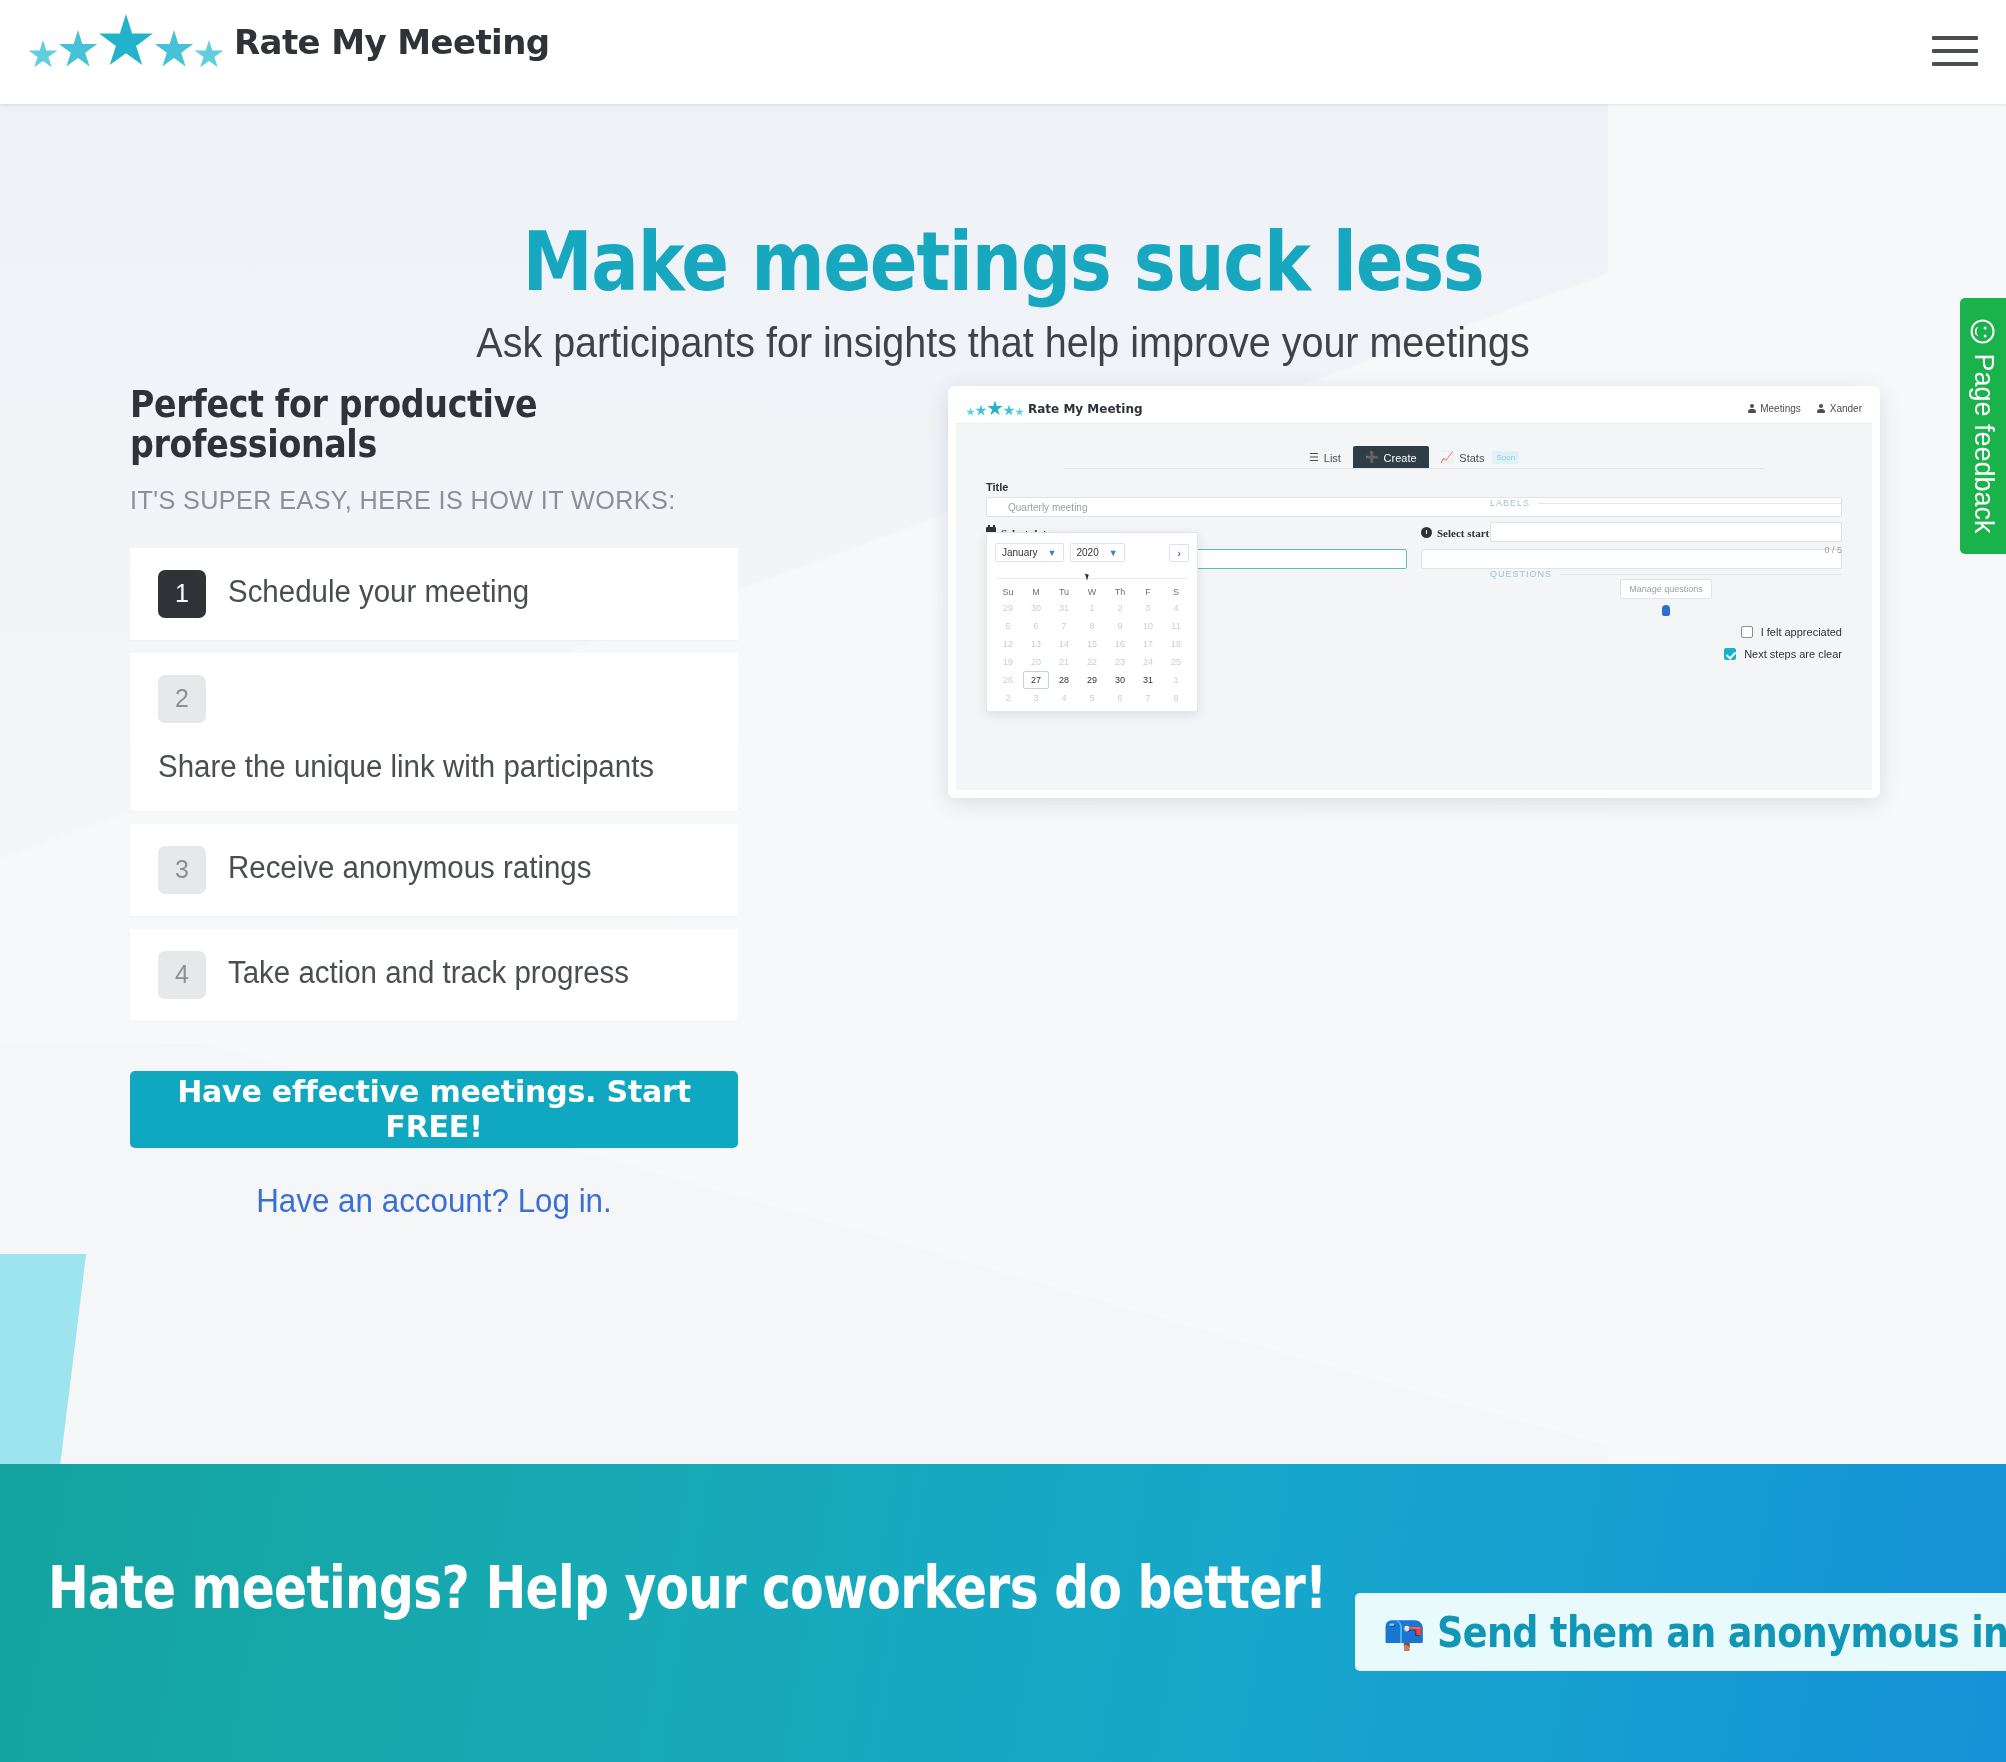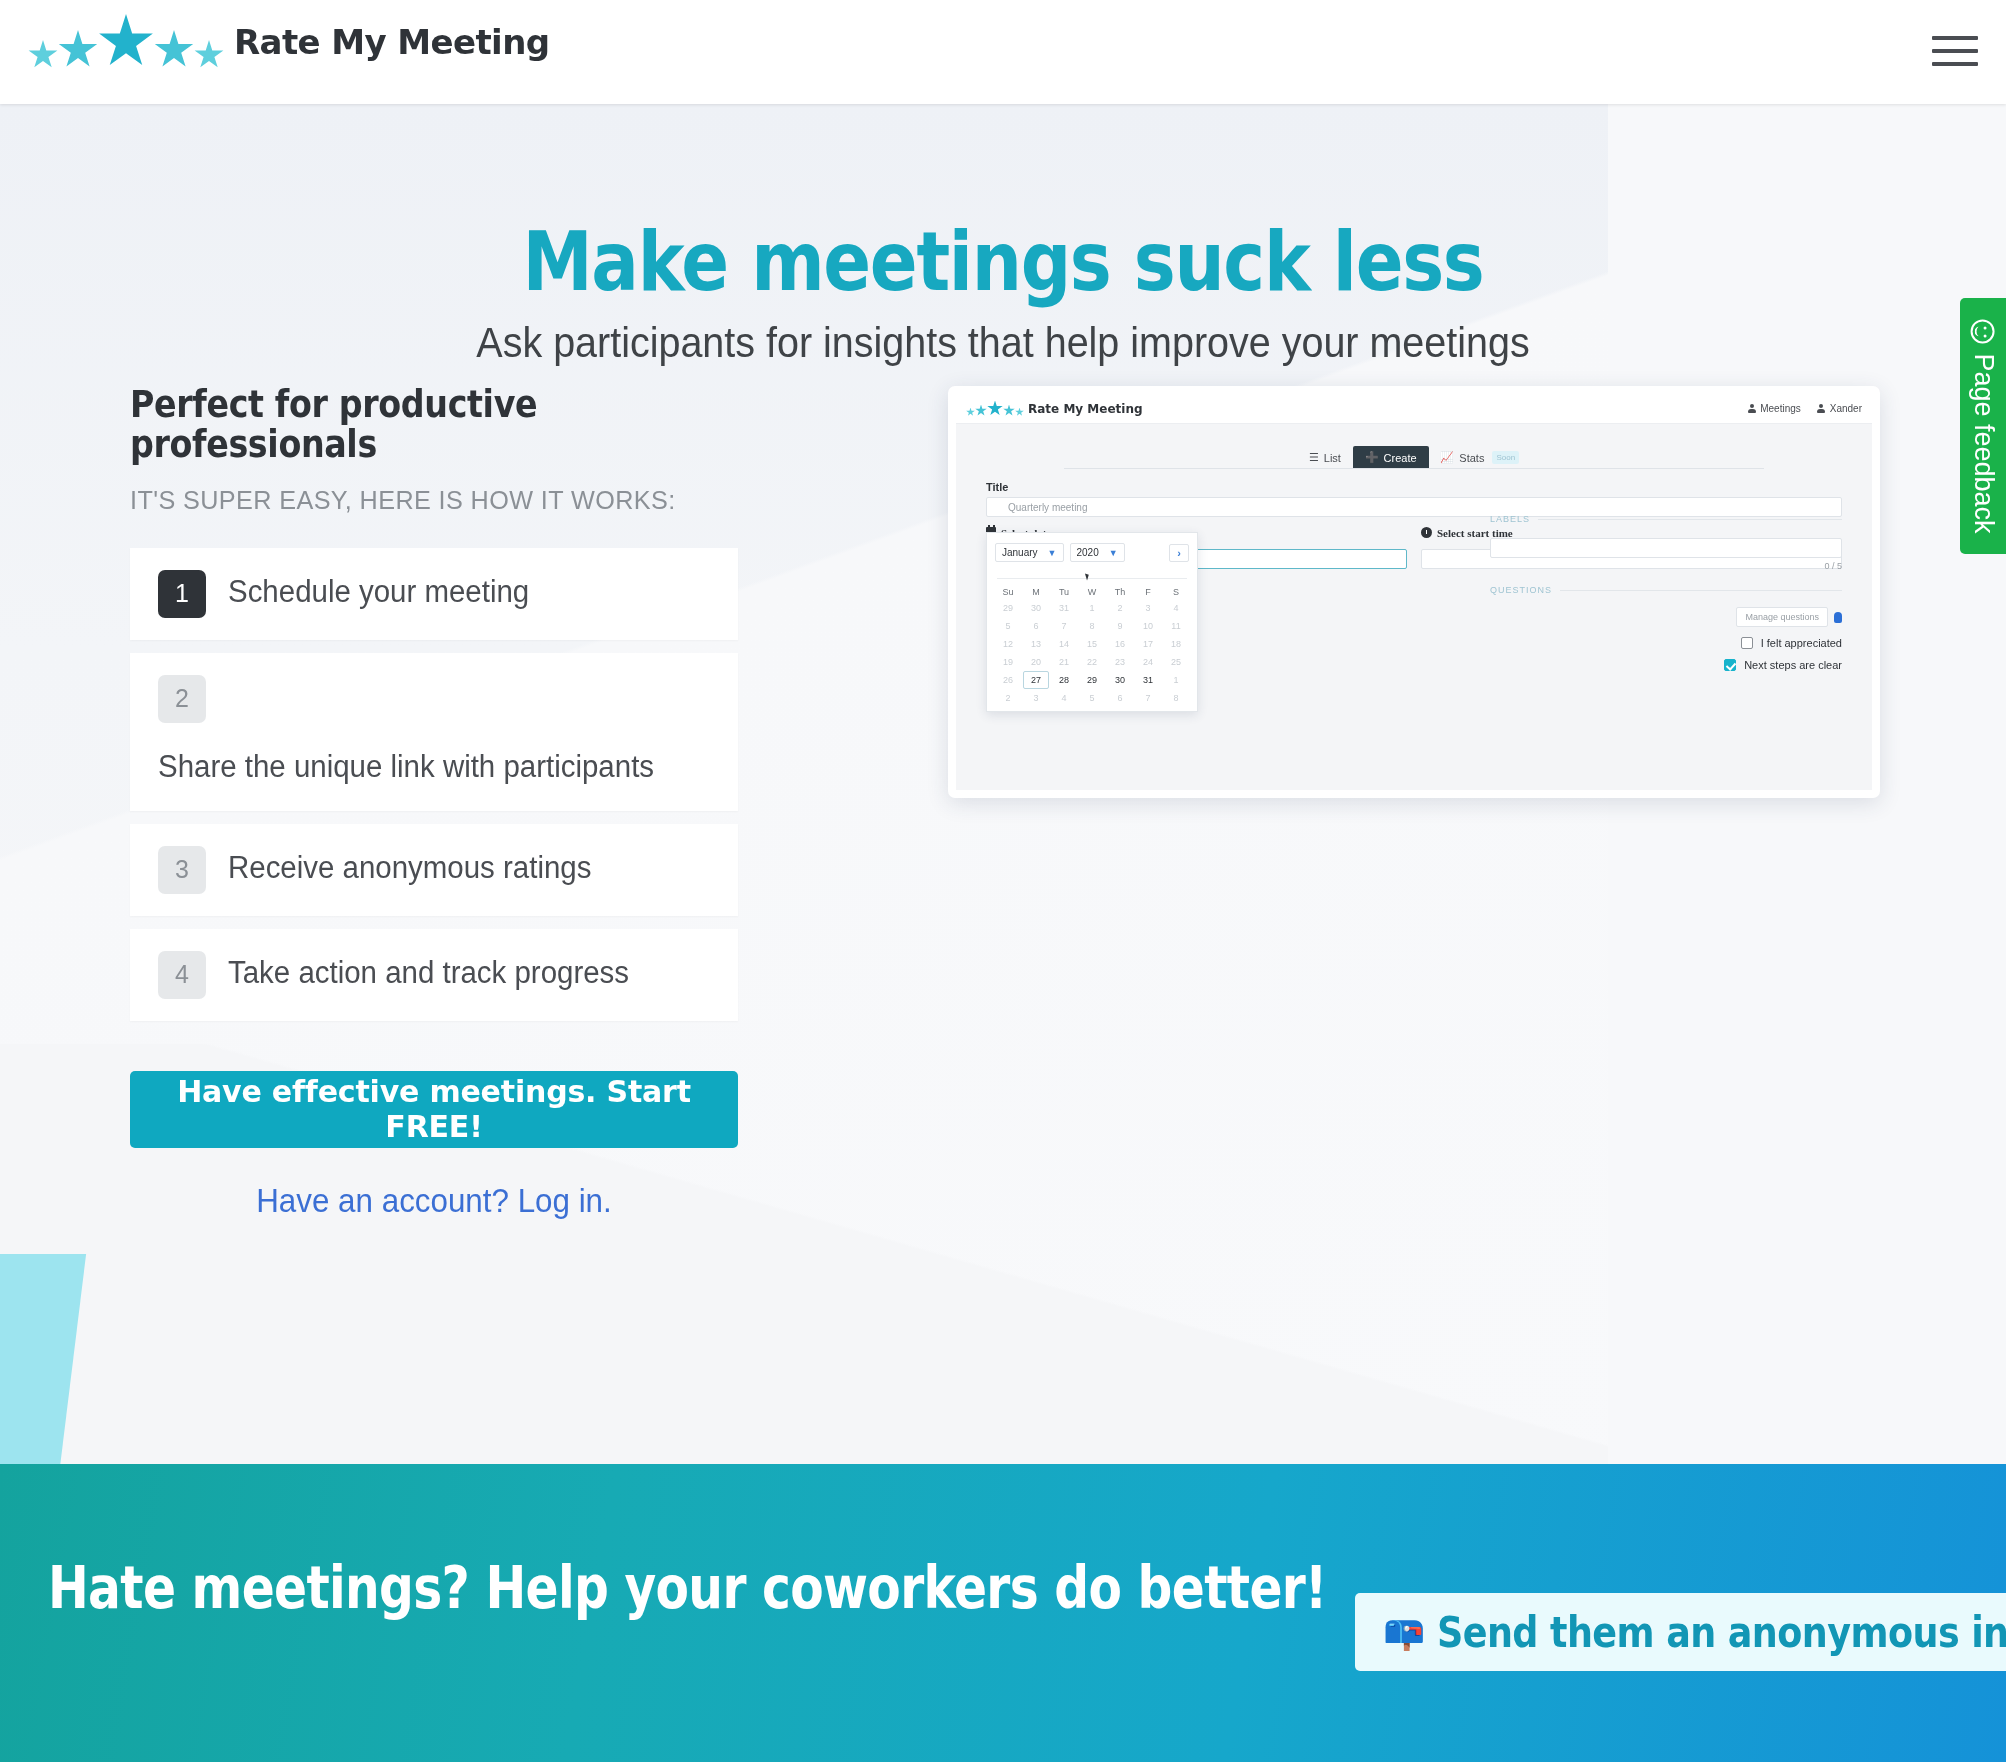--- a/index.html
+++ b/index.html
@@ -311,30 +311,30 @@
     width: 11px; height: 11px; border-radius: 50%; background: #2f3338; display:inline-block; position:relative;
   }
   .clock-ico::after {
     content:''; position:absolute; left:5px; top:2.5px; width:1.2px; height:4px; background:#fff;
   }
   .mk-input.focused { border-color: #5fb8c9; }
 
   
   .mk-right-stack {
     position: absolute;
-    right: 30px; top: 120px;
+    right: 30px; top: 104px;
     width: 352px;
   }
   .mk-sechead {
     display: flex; align-items: center; gap: 8px;
     font-size: 9px; color: #9fc4d2; letter-spacing: 1px;
   }
   .mk-sechead .rule { flex: 1; height: 1px; background: #e2e6ea; }
   .counter { text-align: right; font-size: 9px; color: #9aa0a6; margin-top: 3px; }
-  .manage-row { display: flex; justify-content: flex-end; align-items: center; gap: 6px; margin-top: 12px; }
+  .manage-row { display: flex; justify-content: flex-end; align-items: center; gap: 6px; margin-top: 0; flex-direction: column; }
   .manage-btn {
     border: 1px solid #dfe3e8; background: #fff; border-radius: 2px;
     font-size: 9px; color: #9aa0a6; padding: 4px 8px; cursor: pointer;
   }
   .bulb {
     width: 8px; height: 11px; background: #2b6fd6;
     border-radius: 4px 4px 2px 2px; display:inline-block;
   }
   .chk-row { display: flex; align-items: center; gap: 8px; margin-top: 10px; font-size: 11px; color: #2f3338; justify-content: flex-end; }
   .chk {

